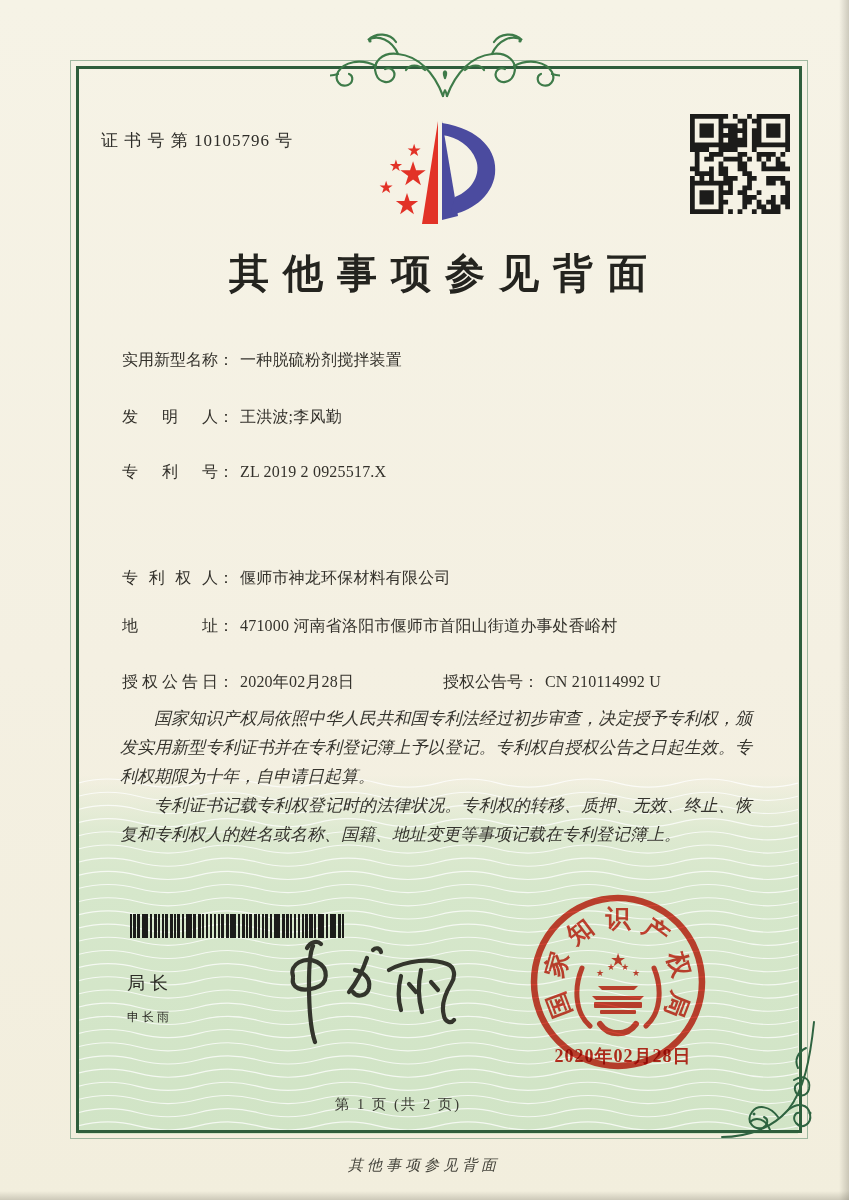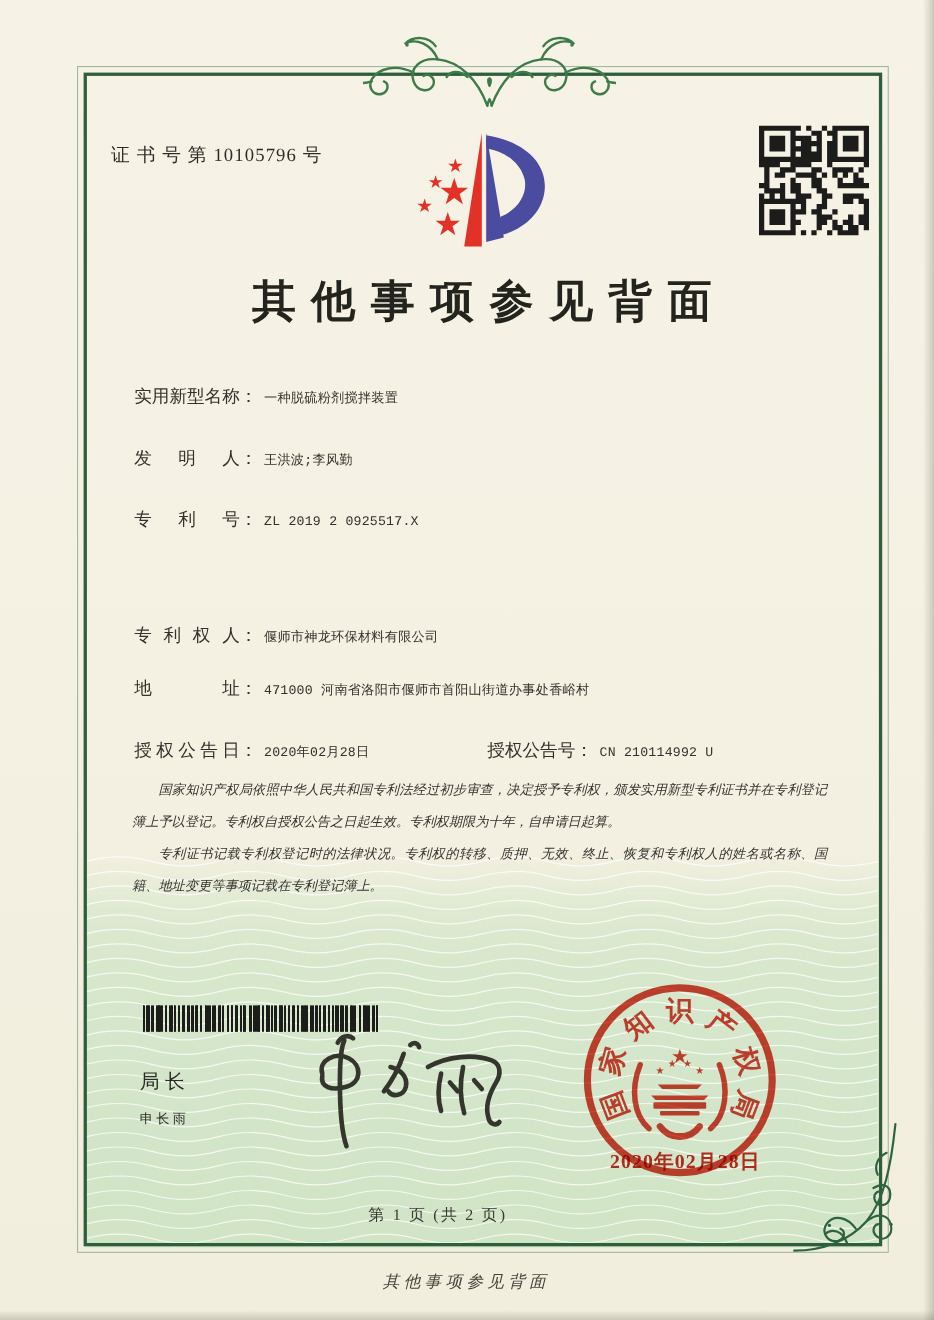--- a/index.html
+++ b/index.html
@@ -20,24 +20,24 @@
   
   .cert-no{position:absolute;left:101px;top:129px;font-size:17px;letter-spacing:1px;color:#2d2c28;}
   .cnipa-logo{position:absolute;left:358px;top:110px;width:165px;height:124px;}
   .qr{position:absolute;left:690px;top:114px;width:100px;height:100px;}
   .title{position:absolute;left:70px;top:246px;width:736px;margin:0;text-align:center;
     font-size:40px;font-weight:600;letter-spacing:14px;text-indent:14px;color:#24241f;}
   
   .frow{position:absolute;left:122px;font-size:16px;white-space:nowrap;color:#33312b;}
   .flabel{display:inline-block;width:96px;text-align:justify;text-align-last:justify;vertical-align:top;}
   .fcolon{display:inline-block;margin-right:6px;}
-  .fvalue{font-family:Liberation Mono, monospace;font-size:12px;letter-spacing:.2px;}
+  .fvalue{font-family:Liberation Serif, serif;font-size:16px;letter-spacing:.2px;}
   .grant2{position:absolute;left:443px;font-size:16px;white-space:nowrap;color:#33312b;}
   
-  .paras{position:absolute;left:120px;top:704px;width:632px;font-size:12px;line-height:29px;
+  .paras{position:absolute;left:120px;top:704px;width:632px;font-size:17px;line-height:29px;
     font-style:italic;color:#34332d;}
   .paras p{margin:0;text-indent:2em;text-align:justify;}
   
   .barcode{position:absolute;left:130px;top:914px;width:215px;height:24px;
     background-image:
       repeating-linear-gradient(90deg,#1c1c1a 0 2px,rgba(0,0,0,0) 2px 4px),
       repeating-linear-gradient(90deg,#1c1c1a 0 1px,rgba(0,0,0,0) 1px 7px),
       repeating-linear-gradient(90deg,rgba(0,0,0,0) 0 3px,#1c1c1a 3px 5px,rgba(0,0,0,0) 5px 11px);}
   .officer-title{position:absolute;left:127px;top:971px;font-size:18px;letter-spacing:5px;color:#2c2b26;}
   .officer-name{position:absolute;left:127px;top:1009px;font-size:12px;letter-spacing:3px;color:#2c2b26;}

